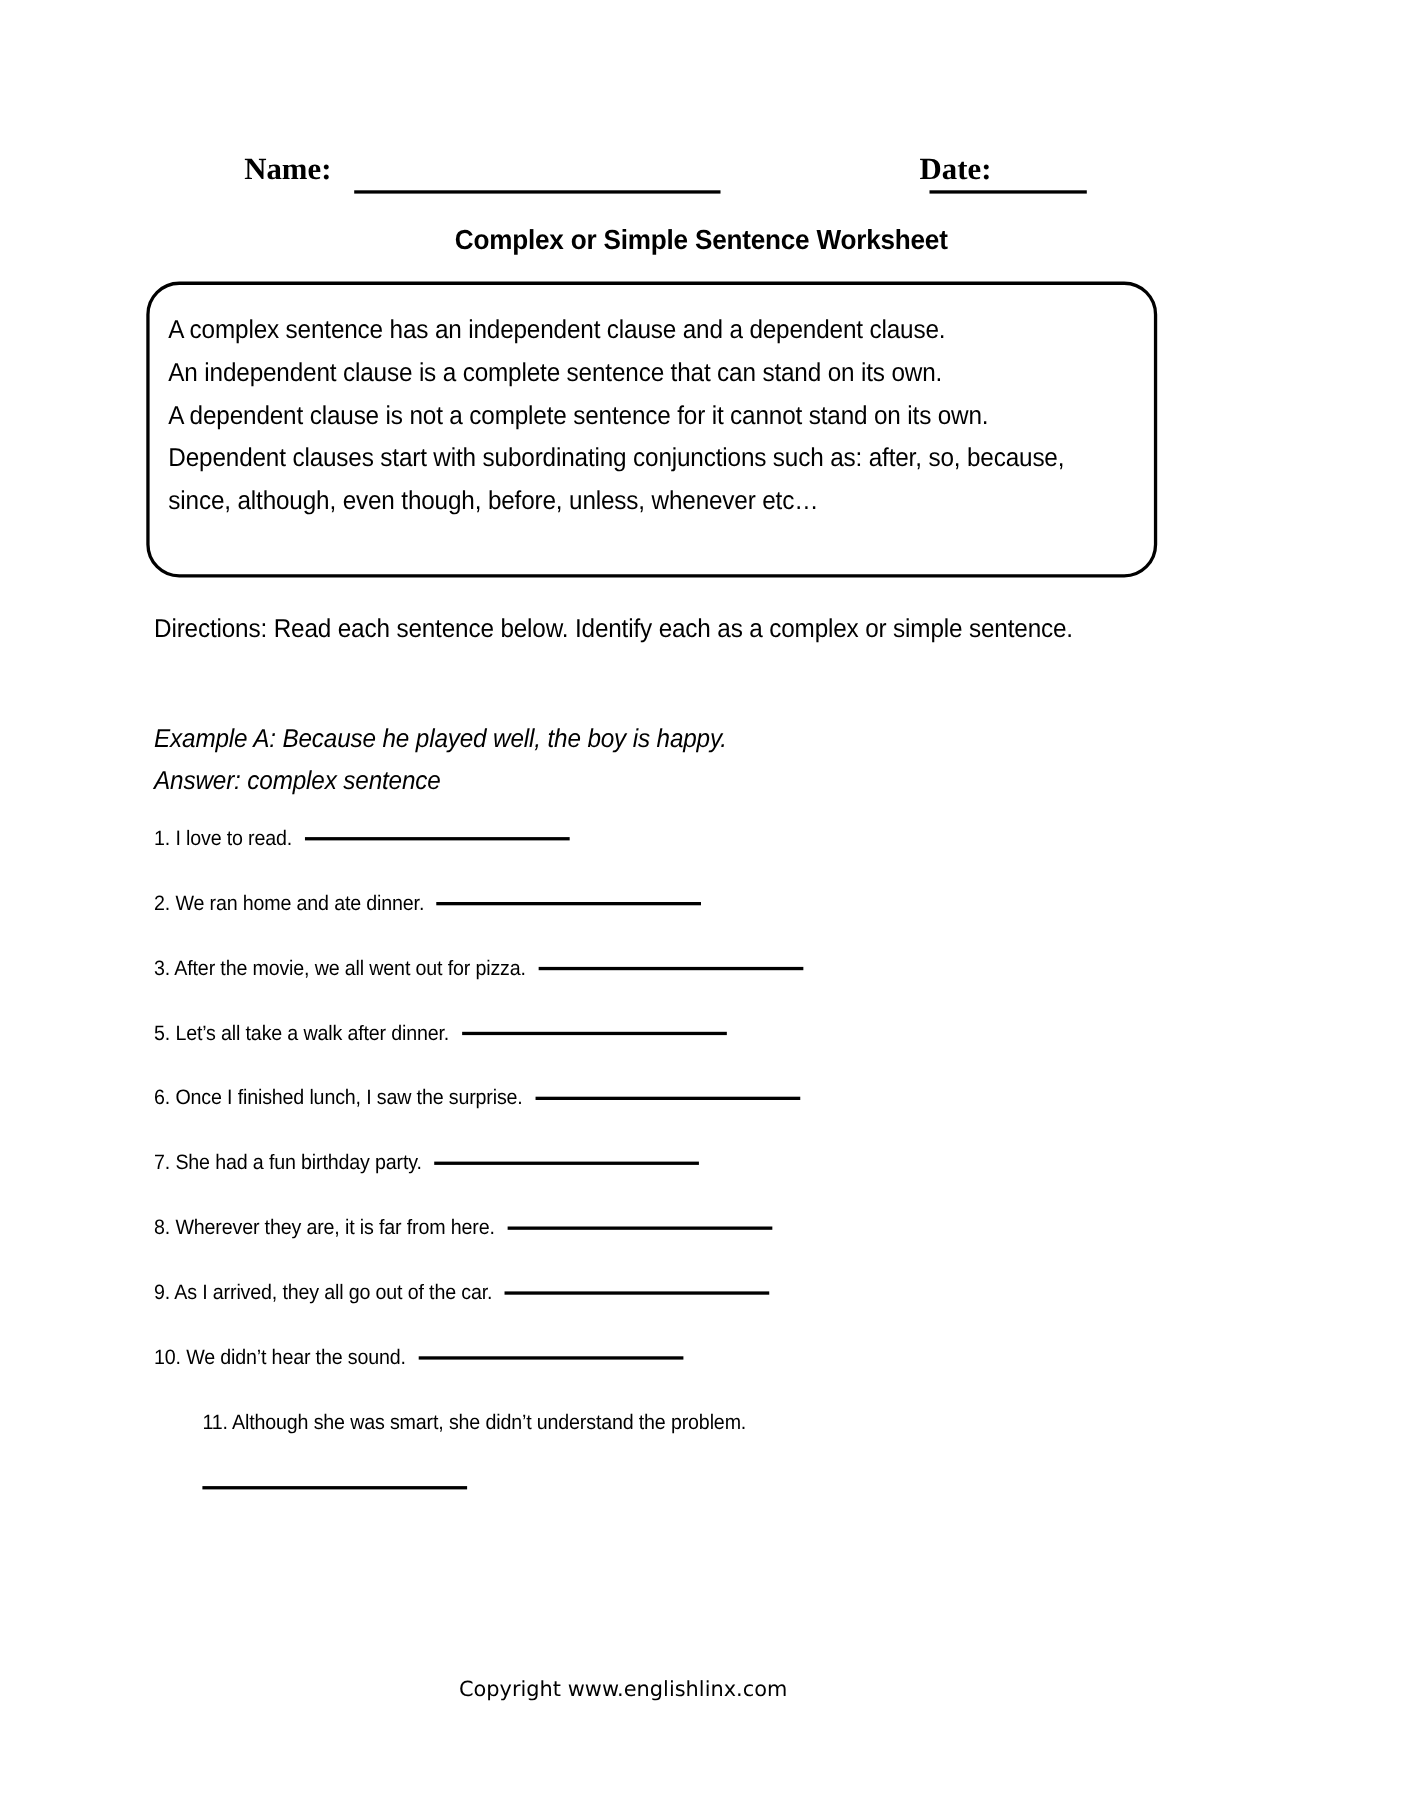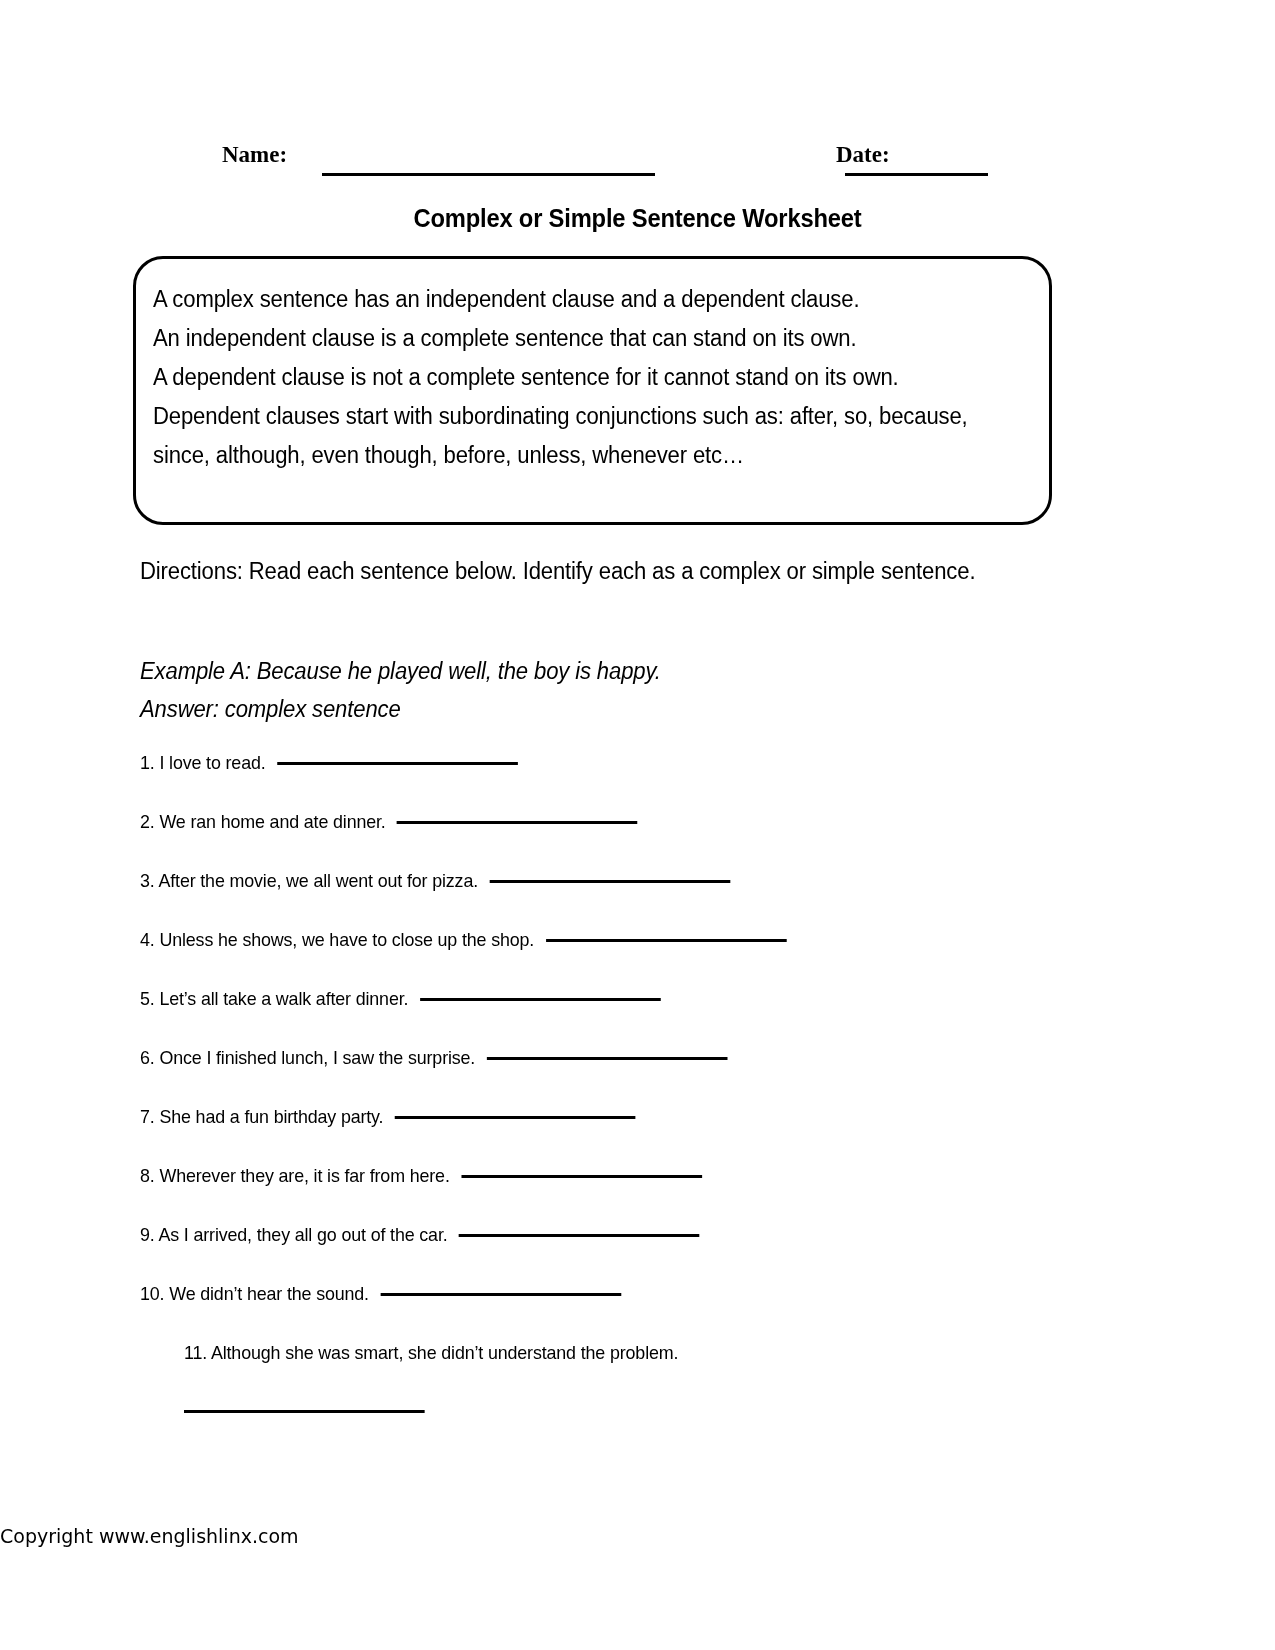--- a/index.html
+++ b/index.html
@@ -28,21 +28,21 @@
   .header-row {
     position: absolute;
     left: 222px;
     top: 138px;
     width: 790px;
     height: 40px;
   }
   .field-label {
     font-family: "Liberation Serif", "DejaVu Serif", serif;
     font-weight: bold;
-    font-size: 23px;
+    font-size: 28px;
     line-height: 30px;
     letter-spacing: 0px;
     white-space: nowrap;
   }
   .name-label { position: absolute; left: 0px;   top: 2px; }
   .date-label { position: absolute; left: 578px; top: 2px; margin-left: 36px; }
 
   .rule {
     position: absolute;
     height: 0;
@@ -157,21 +157,21 @@
     margin-top: 42px;
   }
   .question.wrapped { white-space: normal; margin-left: 44px; }
 
   
   .footer {
     position: absolute;
     left: 0;
     top: 1524px;
     width: 1214px;
-    text-align: left;
+    text-align: center;
     padding-right: 81px;
     box-sizing: border-box;
     font-family: "DejaVu Sans", sans-serif;
     font-size: 19px;
     line-height: 24px;
     letter-spacing: 0px;
   }
 </style>
 </head>
 <body>
@@ -222,27 +222,20 @@
     </div>
 
     <div class="question">
       <span class="q-inner">
         <span class="q-text">3.</span>
         <span class="q-text">After the movie, we all went out for pizza.</span>
         <span class="answer-rule"></span>
       </span>
     </div>
 
-    <div class="question">
-      <span class="q-inner">
-        <span class="q-text">4.</span>
-        <span class="q-text">Unless he shows, we have to close up the shop.</span>
-        <span class="answer-rule"></span>
-      </span>
-    </div>
 
     <div class="question">
       <span class="q-inner">
         <span class="q-text">5.</span>
         <span class="q-text">Let’s all take a walk after dinner.</span>
         <span class="answer-rule"></span>
       </span>
     </div>
 
     <div class="question">

